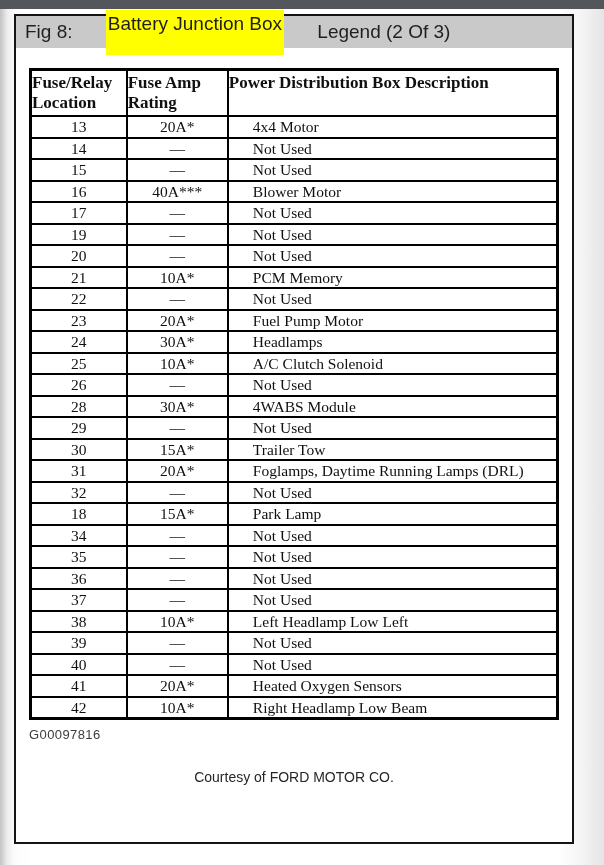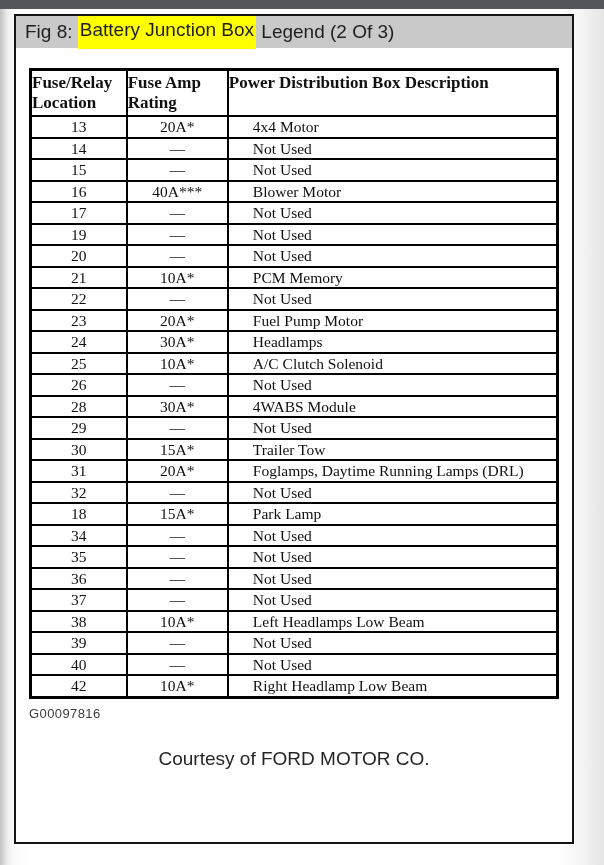--- a/index.html
+++ b/index.html
@@ -21,24 +21,25 @@
     width:560px; height:830px;
     background:#ffffff;
     border:2px solid #141414;
   }
   .title-bar {
     height:32px; background:#c9c9c9;
     display:flex; align-items:center;
     padding-left:9px;
     font-size:19px; color:#1f1f1f;
     white-space:pre;
+    gap:28px;
   }
   .title-bar .hl {
     background:#ffff00;
-    padding:3px 2px 8px 2px;
+    padding:3px 2px 20px 2px;
   }
   .table-wrap { margin:20px 0 0 13px; }
   table.fuse {
     border-collapse:collapse;
     width:530px;
     font-family:"Liberation Serif", serif;
     color:#101010;
   }
   table.fuse { border:3px solid #000; }
   table.fuse th, table.fuse td { border:2px solid #000; }
@@ -58,21 +59,21 @@
   table.fuse td.desc {
     text-align:left; padding-left:24px;
   }
   .fig-code {
     margin:7px 0 0 13px;
     font-size:13px; color:#3c3c3c; letter-spacing:.4px;
   }
   .courtesy {
     text-align:center;
     margin-top:27px;
-    font-size:19px; color:#262626;
+    font-size:14px; color:#262626;
   }
 </style>
 </head>
 <body>
 
 <div class="top-chrome"></div>
 
 <div class="page">
 
   <div class="title-bar"><span>Fig 8: </span><span class="hl">Battery Junction Box</span><span> Legend (2 Of 3)</span></div>
@@ -231,35 +232,40 @@
 
     <tr>
       <td>37</td>
       <td>—</td>
       <td class="desc">Not Used</td>
     </tr>
 
     <tr>
       <td>38</td>
       <td>10A*</td>
-      <td class="desc">Left Headlamps Low Beam</td>
+      <td class="desc">Left Headlamp Low Left</td>
     </tr>
 
     <tr>
       <td>39</td>
       <td>—</td>
       <td class="desc">Not Used</td>
     </tr>
 
     <tr>
       <td>40</td>
       <td>—</td>
       <td class="desc">Not Used</td>
     </tr>
 
+    <tr>
+      <td>41</td>
+      <td>20A*</td>
+      <td class="desc">Heated Oxygen Sensors</td>
+    </tr>
 
     <tr>
       <td>42</td>
       <td>10A*</td>
       <td class="desc">Right Headlamp Low Beam</td>
     </tr>
   </tbody>
     </table>
   </div>
 

